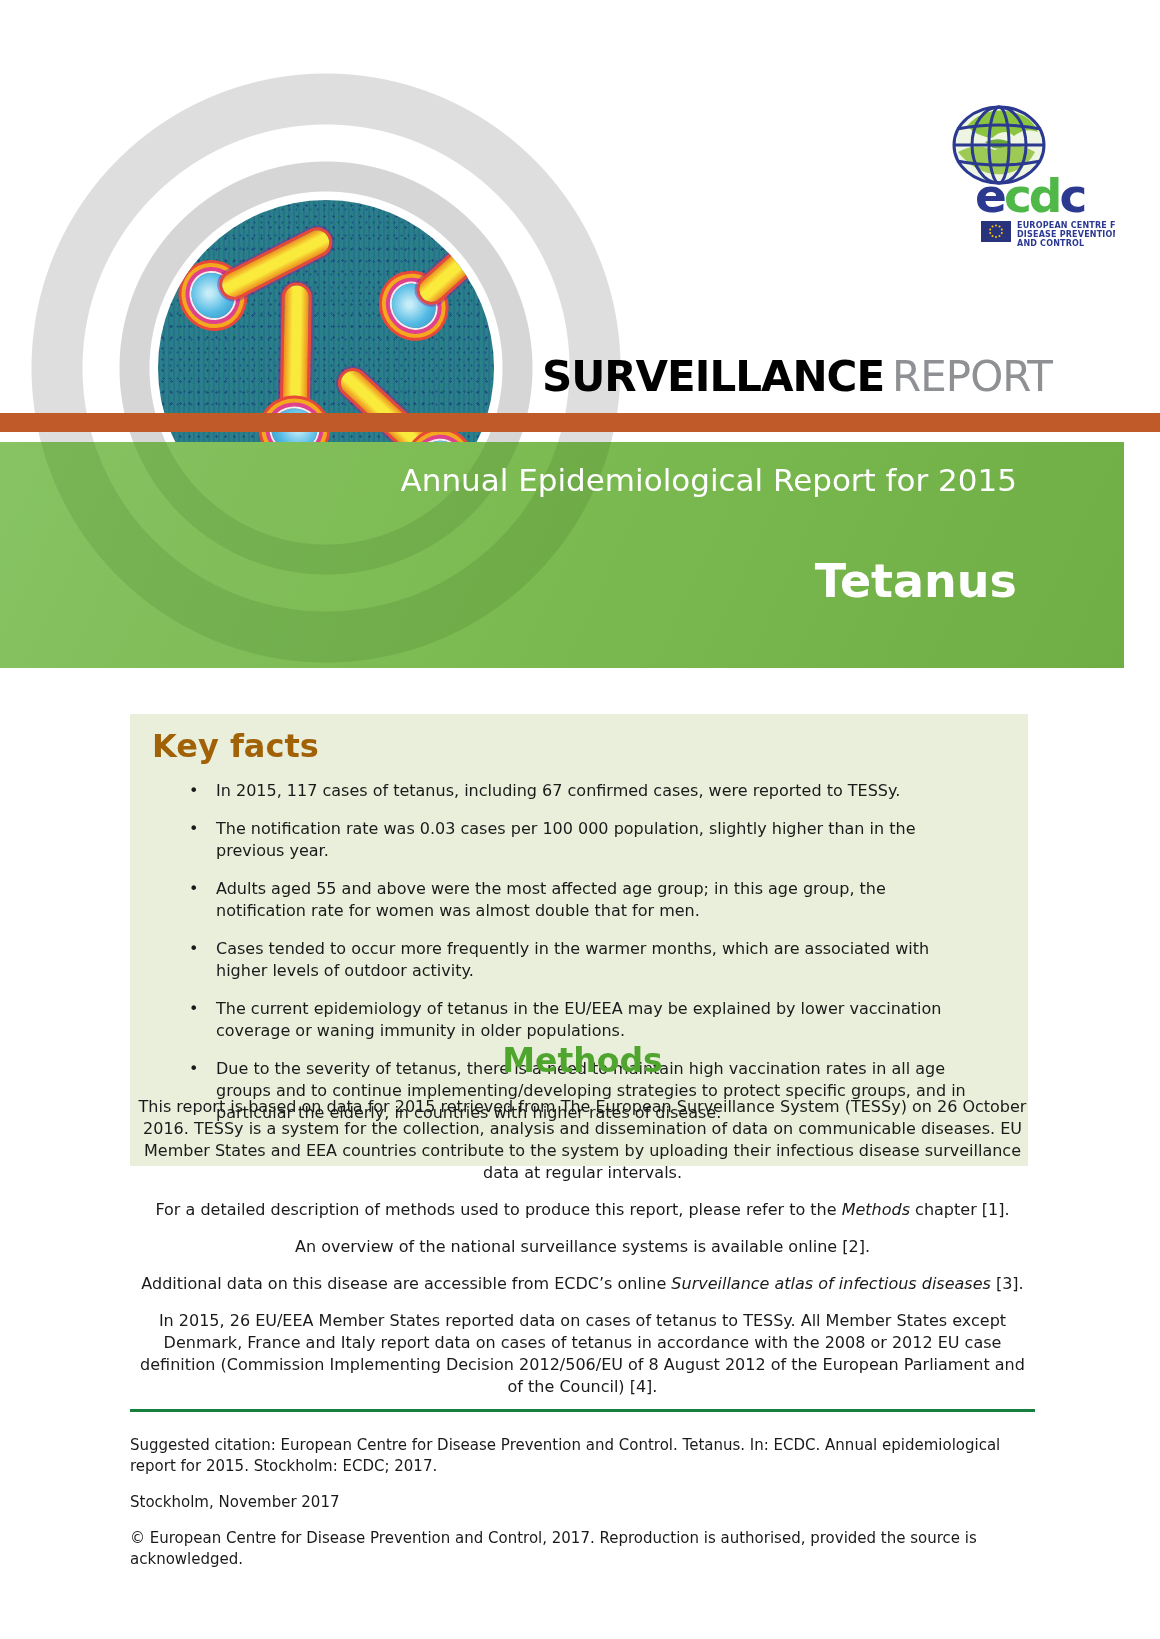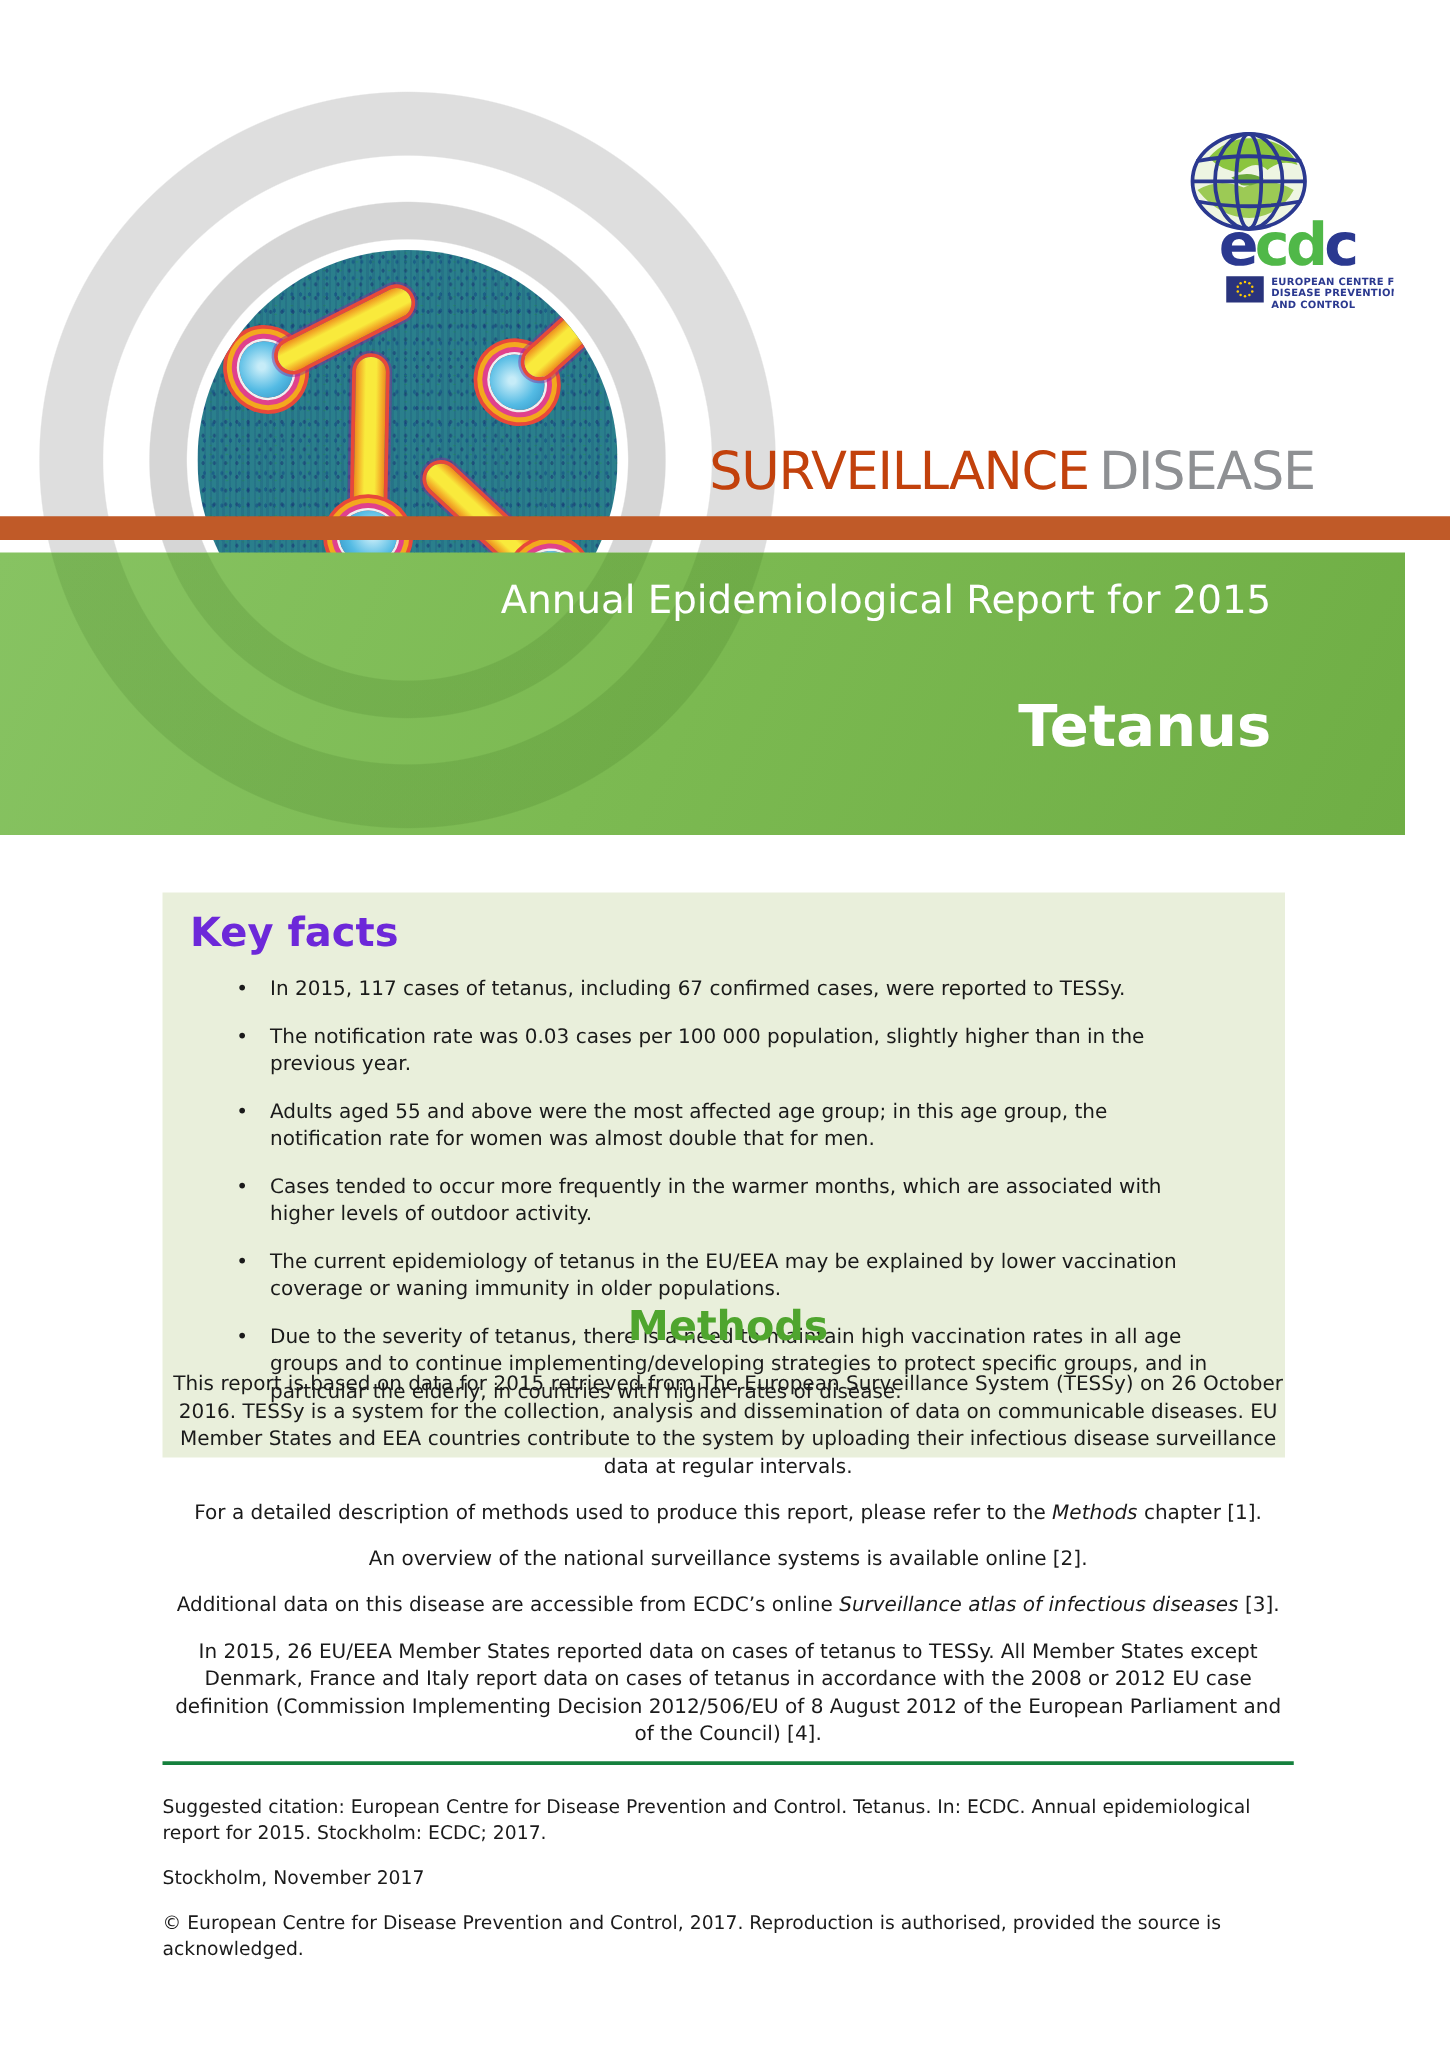--- a/index.html
+++ b/index.html
@@ -47,21 +47,21 @@
   .spore.last{margin-left:-9px;}
   .b1{left:28px;top:48px;width:150px;transform:rotate(-27deg);}
   .b2{left:55px;top:145px;width:165px;transform:rotate(91deg);}
   .b3{left:226px;top:60px;width:110px;transform:rotate(-42deg);}
   .b4{left:166px;top:203px;width:150px;transform:rotate(43deg);}
   .orange-bar{position:absolute;left:0;top:413px;width:1160px;height:19px;background:#c05a28;z-index:3;}
   .kicker{
     position:absolute;top:352px;right:108px;z-index:5;
     font-size:42px;letter-spacing:-1px;white-space:nowrap;
   }
-  .kicker .k1{color:#c2410c;font-weight:normal;}
+  .kicker .k1{color:#000000;font-weight:bold;}
   .kicker .k2{color:#8e9093;font-weight:normal;margin-left:8px;}
   .banner{
     position:absolute;left:0;top:442px;width:1124px;height:226px;z-index:4;
     background:linear-gradient(115deg,#87c362 0%,#7cba52 45%,#6fae45 100%);
   }
   .banner-arcs{
     position:absolute;left:0;top:0;width:100%;height:100%;
     background:
       radial-gradient(circle at 326px -74px,
         rgba(0,0,0,0) 0 176px,
@@ -79,21 +79,21 @@
     font-size:46px;font-weight:bold;white-space:nowrap;
   }
   
   .logo{position:absolute;left:945px;top:98px;width:170px;height:155px;z-index:5;text-align:center;}
   
   .keyfacts{
     position:absolute;left:130px;top:714px;width:898px;box-sizing:border-box;
     background:#e9efdb;padding:12px 38px 26px 22px;
   }
   .keyfacts h2{
-    margin:2px 0 16px 0;font-size:32px;line-height:36px;color:#6d28d9;font-weight:bold;
+    margin:2px 0 16px 0;font-size:32px;line-height:36px;color:#a16207;font-weight:bold;
   }
   .keyfacts ul{margin:0;padding:0;list-style:none;}
   .keyfacts li{
     position:relative;padding-left:48px;font-size:16px;line-height:22px;margin:16px;
   }
   .keyfacts li::before{
     content:"\2022";position:absolute;left:21px;top:0;font-size:16px;color:#1a1a1a;
   }
   
   .methods{position:absolute;left:130px;top:1042px;width:905px;text-align:center;}
@@ -128,21 +128,21 @@
     </div>
     <div class="bact b4">
       <div class="rod"></div>
       <div class="spore last"></div>
     </div>
   </div>
 
   <div class="orange-bar"></div>
 
   <div class="kicker">
-    <span class="k1">SURVEILLANCE</span><span class="k2">DISEASE</span>
+    <span class="k1">SURVEILLANCE</span><span class="k2">REPORT</span>
   </div>
 
   <div class="logo">
     <svg width="170" height="155" viewBox="0 0 170 155">
 
       <g>
         <ellipse cx="54" cy="47" rx="45" ry="38" fill="#eef5e2"></ellipse>
         <path d="M22 28 Q38 10 62 13 Q86 16 93 34 Q80 29 69 38 Q59 29 47 40 Q31 38 22 28 Z" fill="#8bc53f"></path>
         <path d="M13 54 Q30 44 50 52 Q70 42 90 54 Q81 72 60 76 Q33 79 13 54 Z" fill="#9cca55"></path>
         <path d="M40 44 Q54 38 66 45 Q58 52 48 50 Z" fill="#6aa83c"></path>

